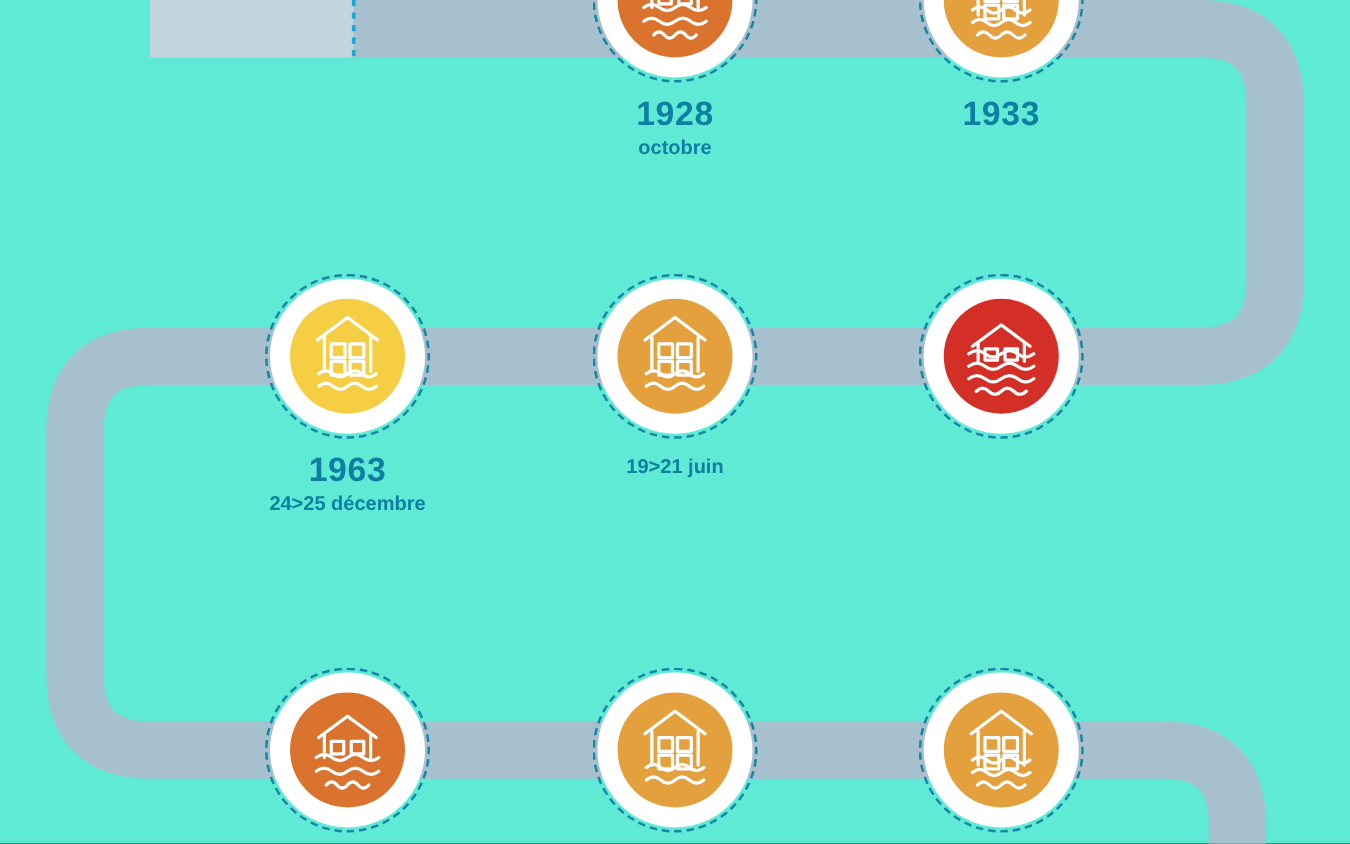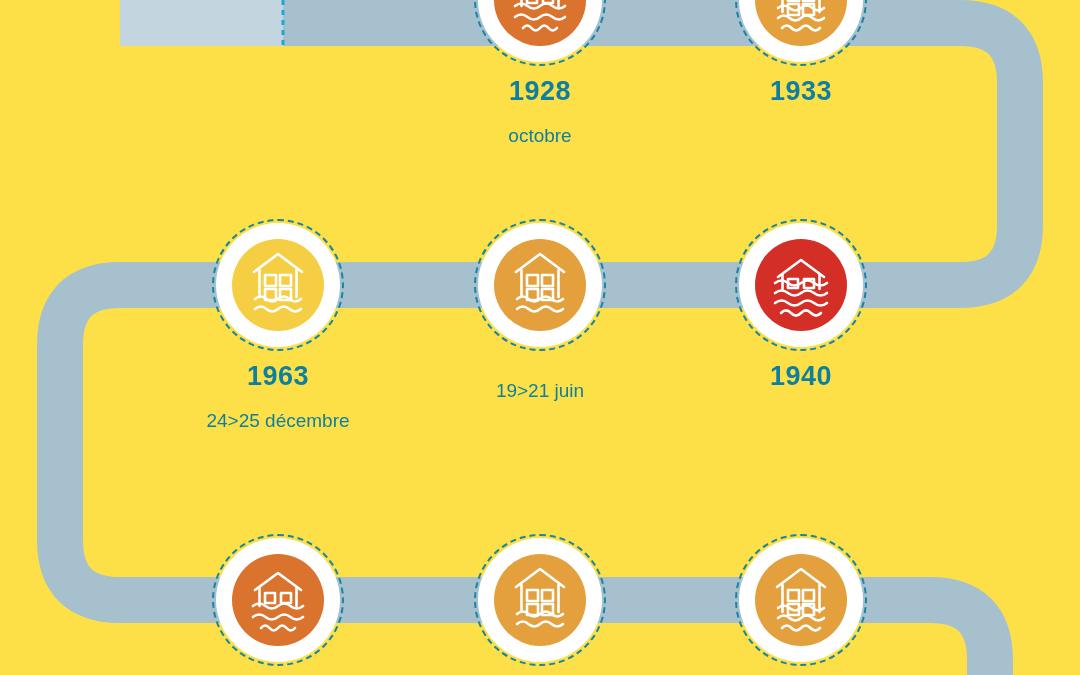--- a/index.html
+++ b/index.html
@@ -4,21 +4,21 @@
 <style>
   html, body {
     margin: 0;
     padding: 0;
     background: #000000;
   }
   #stage {
     position: relative;
     width: 1080px;
     height: 675px;
-    background: #fde047;
+    background: #5eead4;
     overflow: hidden;
     font-family: "Liberation Sans", sans-serif;
   }
   #path-svg {
     position: absolute;
     left: 0;
     top: 0;
     width: 1080px;
     height: 675px;
   }
@@ -75,24 +75,24 @@
     text-align: center;
     color: #0E7FA1;
   }
   .caption-year {
     font-size: 27px;
     font-weight: bold;
     line-height: 30px;
     letter-spacing: 0.5px;
   }
   .caption-date {
-    font-size: 19px;
-    font-weight: normal;
+    font-size: 16px;
+    font-weight: bold;
     line-height: 24px;
-    margin-top: 18px;
+    margin-top: 1px;
   }
 </style>
 </head>
 <body>
 
 <div id="stage">
 
   <svg id="path-svg" viewBox="0 0 1080 675">
     <defs>
       <linearGradient id="fadeLeft" x1="0" y1="0" x2="1" y2="0">
@@ -209,21 +209,20 @@
               <rect x="33" y="40" width="10" height="9" stroke="#FFFFFF" fill="none" stroke-width="2.6" stroke-linecap="round" stroke-linejoin="round"></rect>
               <rect x="49" y="40" width="10" height="9" stroke="#FFFFFF" fill="none" stroke-width="2.6" stroke-linecap="round" stroke-linejoin="round"></rect>
               <path d="M20 44 q6.5 -5 13 0 t13 0 t13 0 t13 0" stroke="#FFFFFF" fill="none" stroke-width="2.6" stroke-linecap="round" stroke-linejoin="round"></path>
               <path d="M20 54 q6.5 -5 13 0 t13 0 t13 0 t13 0" stroke="#FFFFFF" fill="none" stroke-width="2.6" stroke-linecap="round" stroke-linejoin="round"></path>
               <path d="M20 64 q6.5 -5 13 0 t13 0 t13 0 t13 0" stroke="#FFFFFF" fill="none" stroke-width="2.6" stroke-linecap="round" stroke-linejoin="round"></path>
               <path d="M26 74 q5 -5 10 0 t10 0 t10 0 t10 0" stroke="#FFFFFF" fill="none" stroke-width="2.6" stroke-linecap="round" stroke-linejoin="round"></path>
             </svg>
           </div>
         </div>
         <div class="marker-caption">
-          <div class="caption-year">1940</div>
         </div>
       </div>
       <div class="marker" style="left: 278px; top: 600px;">
         <div class="marker-disc-wrap">
           <div class="dash-ring"></div>
           <div class="white-ring"></div>
           <div class="disc" style="background: rgb(217, 115, 46);">
             <svg viewBox="0 0 92 92">
               <path d="M23 36 L46 19 L69 36" stroke="#FFFFFF" fill="none" stroke-width="2.6" stroke-linecap="round" stroke-linejoin="round"></path>
               <path d="M27.5 34 L27.5 52 M64.5 34 L64.5 52" stroke="#FFFFFF" fill="none" stroke-width="2.6" stroke-linecap="round" stroke-linejoin="round"></path>

